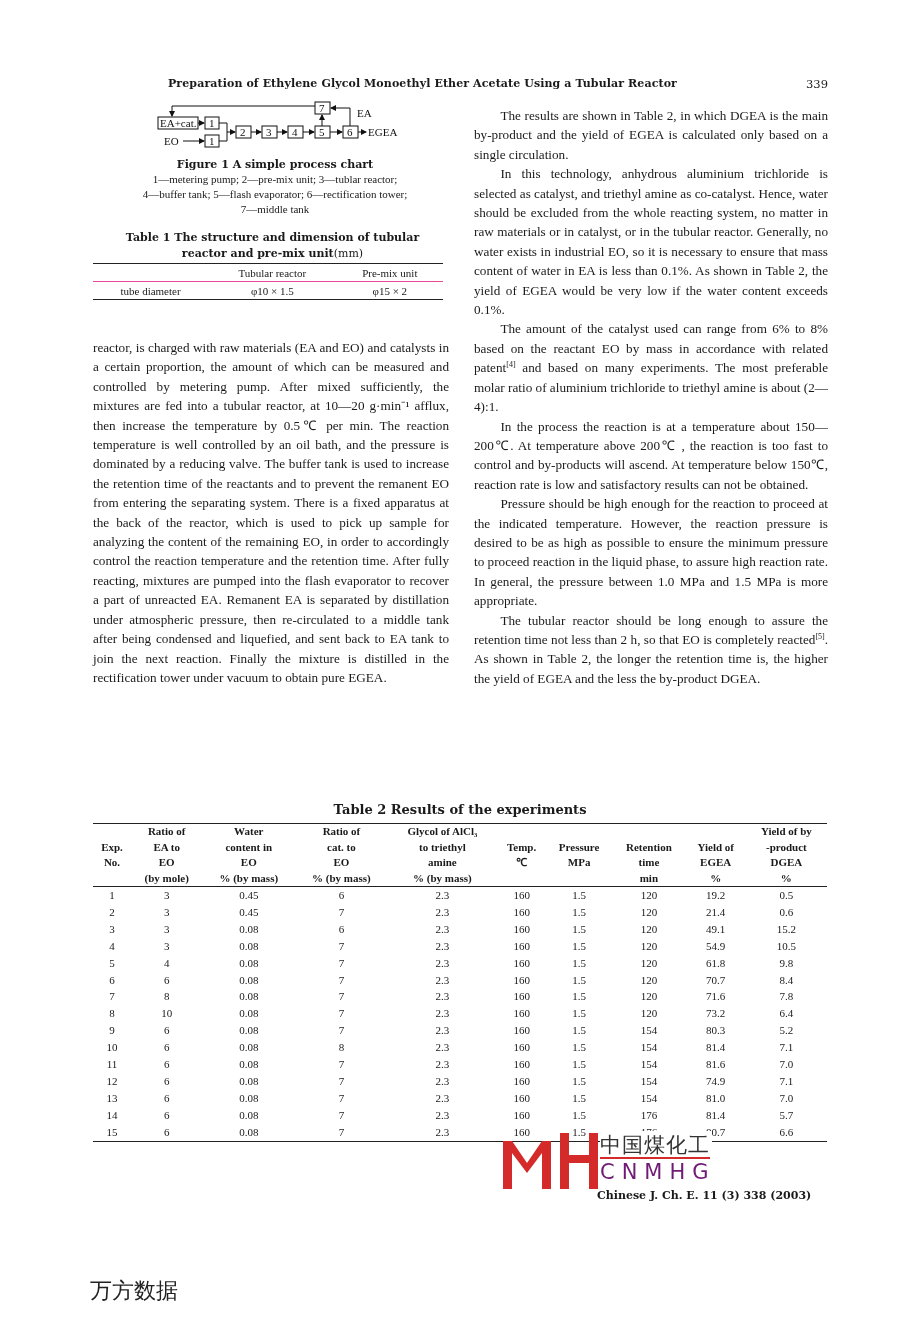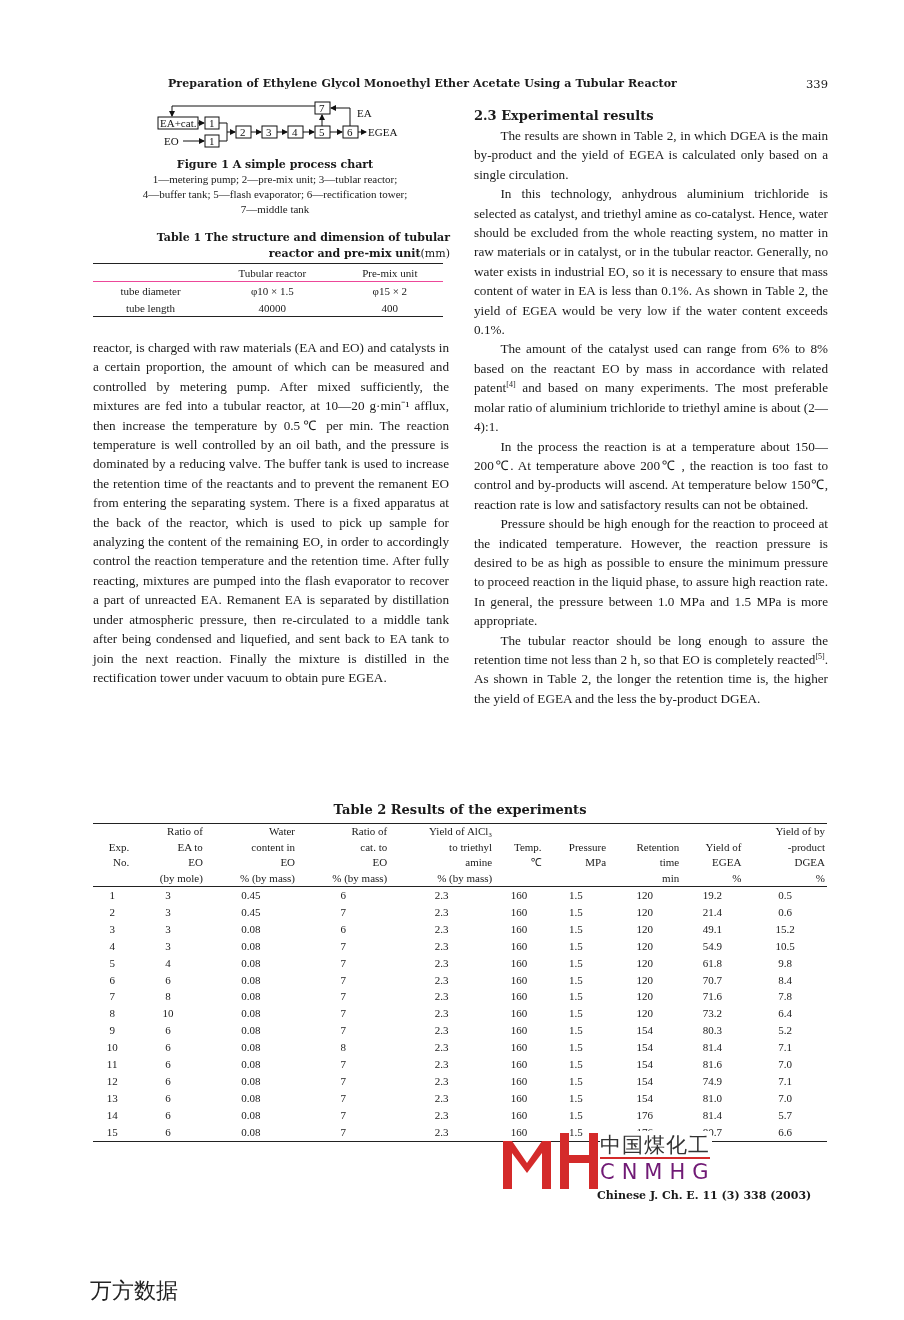--- a/index.html
+++ b/index.html
@@ -9,38 +9,38 @@
   .running-head { left: 168px; top: 77px; width: 580px; font-weight: bold; font-size: 11px; letter-spacing: 0.1px; }
   .page-no { left: 806px; top: 77px; font-size: 11.5px; }
 
   
   .fig { left: 150px; top: 100px; width: 262px; height: 50px; }
   .fig svg text { font-family: "Liberation Serif", serif; font-size: 11px; fill: #111; }
   .fig-caption { left: 90px; top: 157px; width: 370px; text-align: center; font-size: 11px; line-height: 15px; }
   .fig-caption .ttl { font-weight: bold; font-family: "DejaVu Serif", serif; font-size: 11px; }
   .fig-caption .legend { font-family: "Liberation Serif", serif; font-size: 11px; line-height: 15px; }
 
-  .t1-caption { left: 95px; top: 230px; width: 355px; text-align: right; font-weight: bold; font-size: 11px; line-height: 16px; }
+  .t1-caption { left: 95px; top: 230px; width: 355px; text-align: center; font-weight: bold; font-size: 11px; line-height: 16px; }
   .t1-caption .unit { font-weight: normal; }
   .t1 { left: 93px; top: 263px; width: 350px; border-collapse: collapse; font-family: "Liberation Serif", serif; font-size: 11px; }
   .t1 th, .t1 td { font-weight: normal; text-align: center; padding: 1px 2px; height: 15px; }
   .t1 thead tr th { border-top: 1.5px solid #222; border-bottom: 1px solid #ec4899; }
   .t1 tbody tr:last-child td { border-bottom: 1.5px solid #222; }
 
   .col { font-family: "Liberation Serif", serif; font-size: 13.2px; line-height: 19.4px; text-align: justify; color: #1a1a1a; }
   .col p { margin: 0; }
   .col p.ind { text-indent: 2em; }
   .left-col { left: 93px; top: 338px; width: 356px; }
   .right-col { left: 474px; top: 106px; width: 354px; }
   .sec-head { font-family: "DejaVu Serif", serif; font-weight: bold; font-size: 13px; line-height: 20px; margin-bottom: 0; }
   sup { font-size: 8px; line-height: 0; }
 
   .t2-caption { left: 90px; top: 802px; width: 740px; text-align: center; font-weight: bold; font-size: 13px; }
   .t2 { left: 93px; top: 823px; width: 734px; border-collapse: collapse; font-family: "Liberation Serif", serif; font-size: 11px; }
-  .t2 th { font-weight: normal; text-align: right; vertical-align: bottom; padding: 0 2px; line-height: 15.5px; border-top: 1.5px solid #222; border-bottom: 1px solid #222; }
+  .t2 th { font-weight: bold; text-align: center; vertical-align: bottom; padding: 0 2px; line-height: 15.5px; border-top: 1.5px solid #222; border-bottom: 1px solid #222; }
   .t2 td { text-align: center; padding: 0 2px; height: 16.9px; line-height: 16.9px; }
   .t2 tbody tr:last-child td { border-bottom: 1.5px solid #222; margin-top: 36px; }
 
   .logo { left: 503px; top: 1133px; width: 110px; height: 56px; }
   .logo-cn { left: 600px; top: 1131px; font-family: "DejaVu Sans", sans-serif; font-size: 21px; color: #333; letter-spacing: 1px; background: #fff; padding-right: 2px; }
   .logo-line { left: 600px; top: 1157px; width: 110px; height: 2px; background: #d42a2a; }
   .logo-en { left: 600px; top: 1160px; font-family: "DejaVu Sans", sans-serif; font-size: 21px; color: #701a75; letter-spacing: 7px; }
   .journal { left: 597px; top: 1189px; font-weight: bold; font-size: 11px; font-family: "DejaVu Serif", serif; }
   .wanfang { left: 90px; top: 1276px; font-family: "DejaVu Sans", sans-serif; font-size: 22px; color: #222; }
 </style>
@@ -116,34 +116,28 @@
       <th>Tubular reactor</th>
       <th>Pre-mix unit</th>
     </tr>
   </thead>
   <tbody>
     <tr>
       <td>tube diameter</td>
       <td>φ10 × 1.5</td>
       <td>φ15 × 2</td>
     </tr>
-    <tr>
-      <td>tube length</td>
-      <td>40000</td>
-      <td>400</td>
-    </tr>
   </tbody>
 </table>
 
 <div class="abs col left-col">
   <p>reactor, is charged with raw materials (EA and EO) and catalysts in a certain proportion, the amount of which can be measured and controlled by metering pump. After mixed sufficiently, the mixtures are fed into a tubular reactor, at 10—20 g·min⁻¹ afflux, then increase the temperature by 0.5℃ per min. The reaction temperature is well controlled by an oil bath, and the pressure is dominated by a reducing valve. The buffer tank is used to increase the retention time of the reactants and to prevent the remanent EO from entering the separating system. There is a fixed apparatus at the back of the reactor, which is used to pick up sample for analyzing the content of the remaining EO, in order to accordingly control the reaction temperature and the retention time. After fully reacting, mixtures are pumped into the flash evaporator to recover a part of unreacted EA. Remanent EA is separated by distillation under atmospheric pressure, then re-circulated to a middle tank after being condensed and liquefied, and sent back to EA tank to join the next reaction. Finally the mixture is distilled in the rectification tower under vacuum to obtain pure EGEA.</p>
 </div>
 
 <div class="abs col right-col">
-  <div class="sec-head">2.3  Experimental results</div>
   <p class="ind">The results are shown in Table 2, in which DGEA is the main by-product and the yield of EGEA is calculated only based on a single circulation.</p>
   <p class="ind">In this technology, anhydrous aluminium trichloride is selected as catalyst, and triethyl amine as co-catalyst. Hence, water should be excluded from the whole reacting system, no matter in raw materials or in catalyst, or in the tubular reactor. Generally, no water exists in industrial EO, so it is necessary to ensure that mass content of water in EA is less than 0.1%. As shown in Table 2, the yield of EGEA would be very low if the water content exceeds 0.1%.</p>
   <p class="ind"><span>The amount of the catalyst used can range from 6% to 8% based on the reactant EO by mass in accordance with related patent</span><sup>[4]</sup><span> and based on many experiments. The most preferable molar ratio of aluminium trichloride to triethyl amine is about (2—4):1.</span></p>
   <p class="ind">In the process the reaction is at a temperature about 150—200℃. At temperature above 200℃ , the reaction is too fast to control and by-products will ascend. At temperature below 150℃, reaction rate is low and satisfactory results can not be obtained.</p>
   <p class="ind">Pressure should be high enough for the reaction to proceed at the indicated temperature. However, the reaction pressure is desired to be as high as possible to ensure the minimum pressure to proceed reaction in the liquid phase, to assure high reaction rate. In general, the pressure between 1.0 MPa and 1.5 MPa is more appropriate.</p>
   <p class="ind"><span>The tubular reactor should be long enough to assure the retention time not less than 2 h, so that EO is completely reacted</span><sup>[5]</sup><span>.  As shown in Table 2, the longer the retention time is, the higher the yield of EGEA and the less the by-product DGEA.</span></p>
 </div>
 
 <div class="abs t2-caption">Table 2   Results of the experiments</div>
 
@@ -168,21 +162,21 @@
           <div>EO</div>
           <div>% (by mass)</div>
         </th>
         <th>
           <div>Ratio of</div>
           <div>cat. to</div>
           <div>EO</div>
           <div>% (by mass)</div>
         </th>
         <th>
-          <div>Yield of AlCl₃</div>
+          <div>Glycol of AlCl₃</div>
           <div>to triethyl</div>
           <div>amine</div>
           <div>% (by mass)</div>
         </th>
         <th>
           <div>&nbsp;</div>
           <div>Temp.</div>
           <div>℃</div>
           <div>&nbsp;</div>
         </th>

